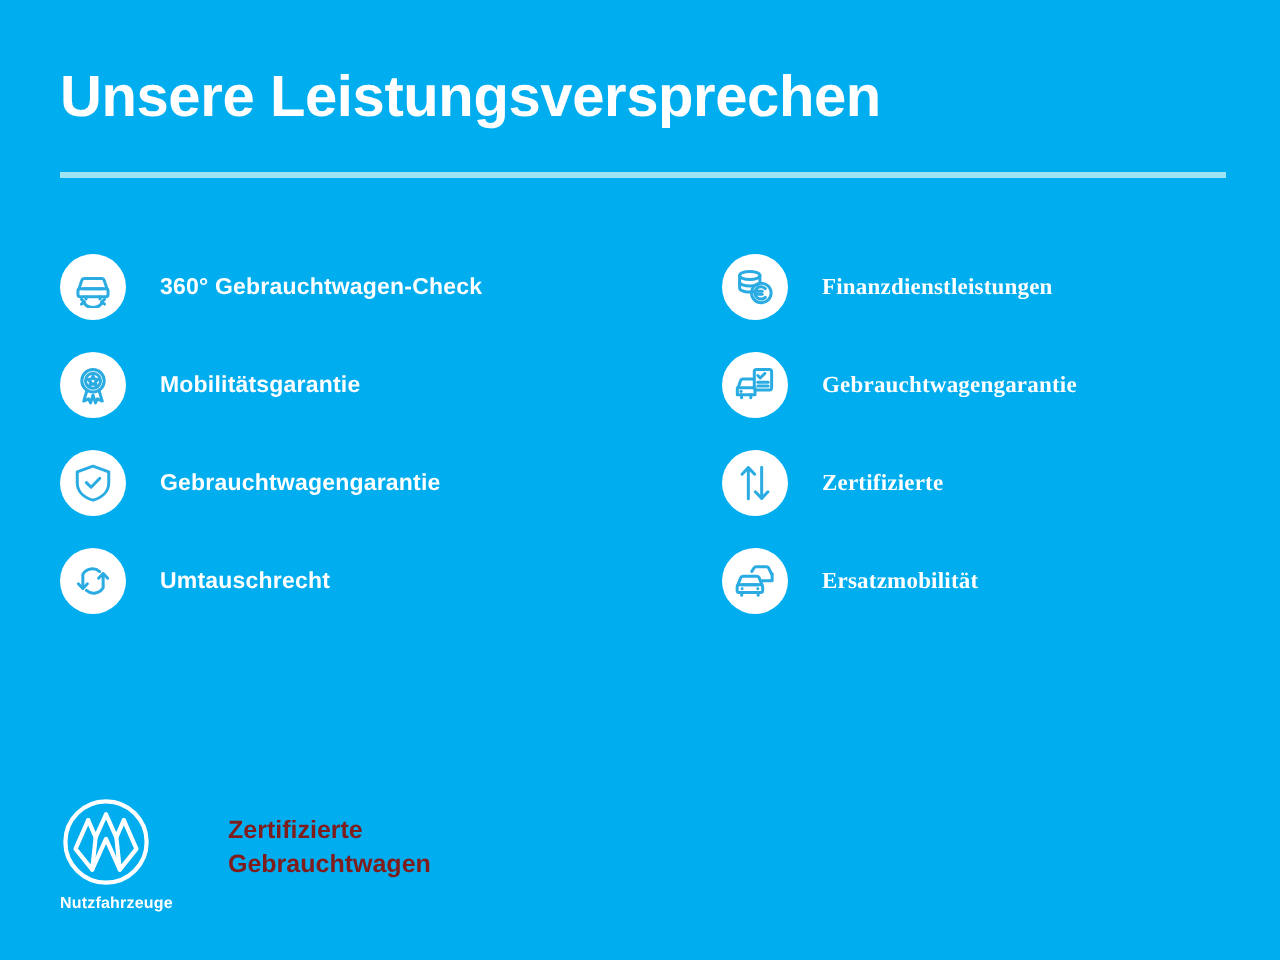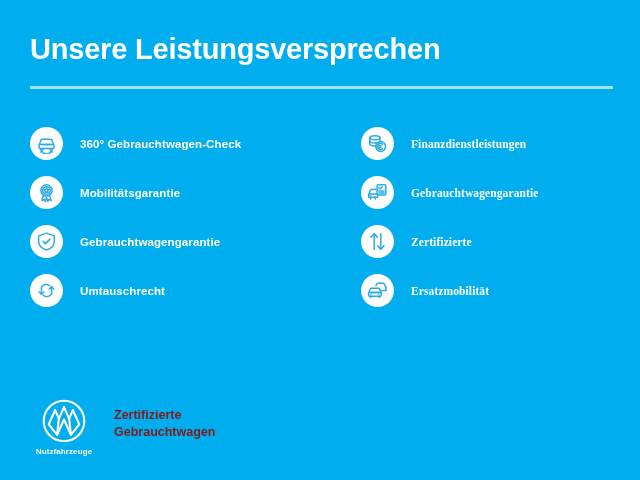--- a/index.html
+++ b/index.html
@@ -105,21 +105,20 @@
     left: 30px;
     top: 398px;
     display: flex;
     align-items: center;
   }
 
   #vw-logo-block {
     width: 68px;
     display: flex;
     flex-direction: column;
-    align-items: center;
   }
   #vw-roundel {
     width: 46px;
     height: 46px;
     display: block;
   }
   #vw-roundel * {
     stroke: #FFFFFF;
     fill: none;
     stroke-width: 2.2;

